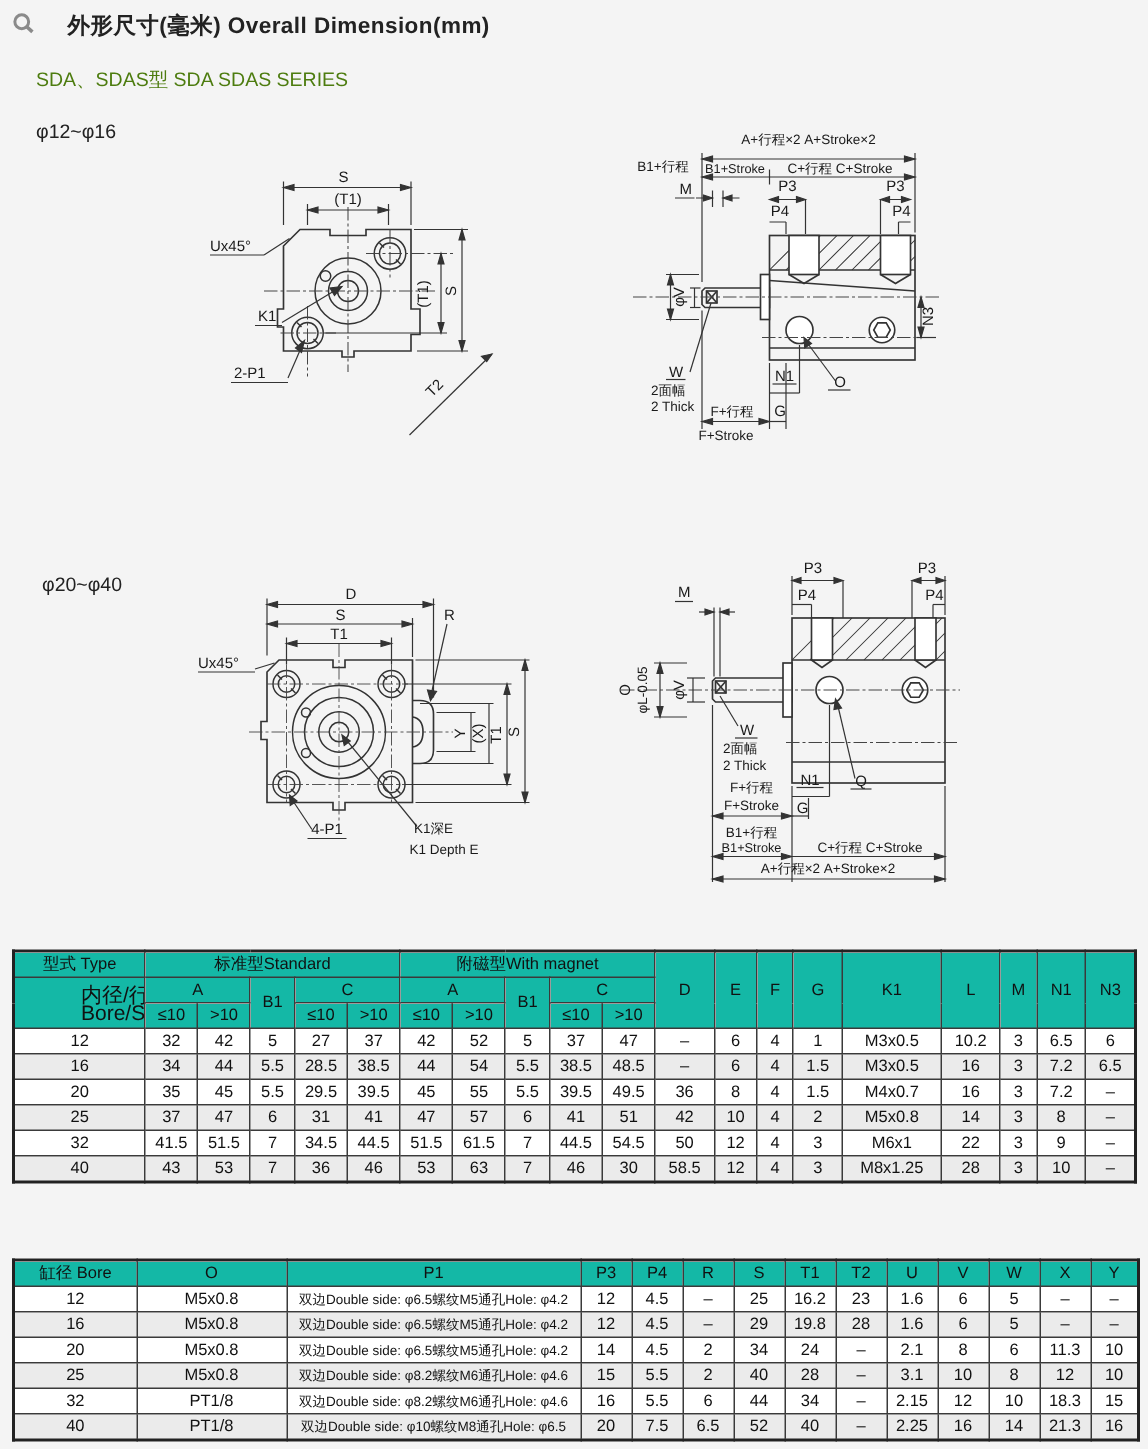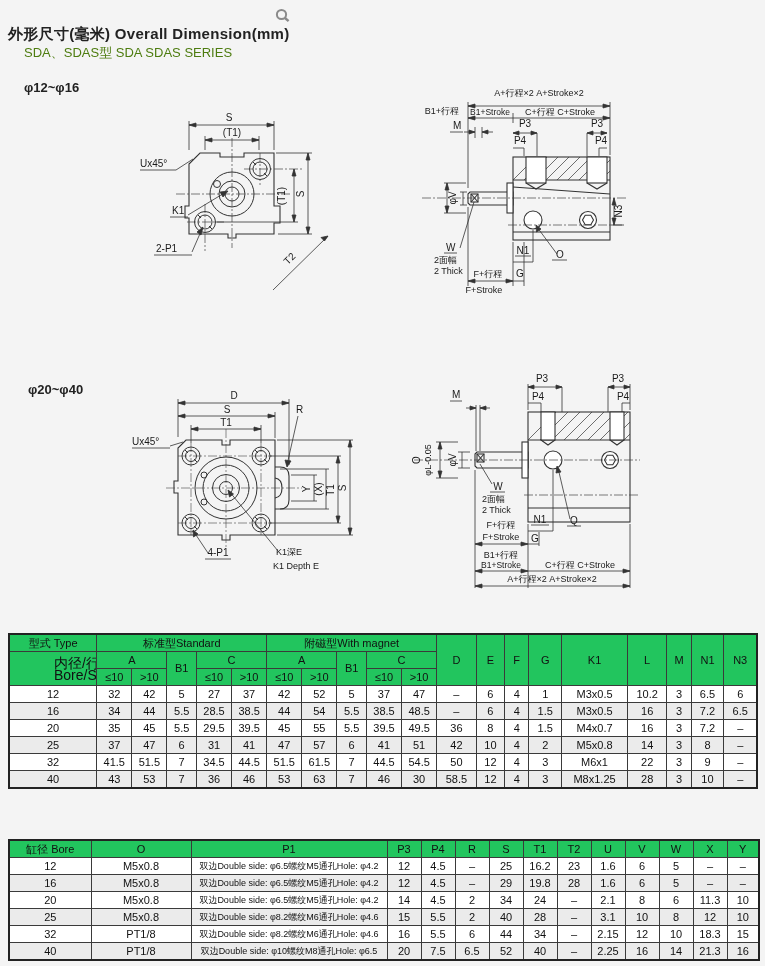--- a/index.html
+++ b/index.html
@@ -2,30 +2,30 @@
 <html><head>
 <meta charset="utf-8">
 <style>
   html,body{margin:0;padding:0;}
   body{
     width:765px;height:966px;position:relative;overflow:hidden;
     background:#f4f4f4;color:#1a1a1a;
     font-family:"Liberation Sans","DejaVu Sans",sans-serif;
   }
   .abs{position:absolute;}
-  .title-row{left:8px;top:8px;display:flex;align-items:flex-end;gap:2px;flex-direction:column;}
+  .title-row{left:8px;top:8px;display:flex;align-items:flex-start;gap:22px;}
   .title{font-size:15px;font-weight:bold;color:#222;letter-spacing:0.3px;}
   .series{left:24px;top:44px;font-size:13px;color:#4d7c0f;}
-  .range{font-size:13px;color:#222;font-weight:bold;}
+  .range{font-size:13px;color:#222;}
   table{border-collapse:collapse;background:#fff;table-layout:fixed;width:750px;
         font-size:11px;color:#111;}
   th,td{border:1px solid #3a3a3a;text-align:center;padding:0;height:16px;
         line-height:15px;font-weight:normal;overflow:hidden;white-space:nowrap;}
   table{border:2px solid #222;}
-  thead th{background:#22c55e;}
+  thead th{background:#14b8a6;}
   tbody tr:nth-child(even) td{background:#ebebeb;}
   .two-line span{display:block;line-height:12px;font-size:14px;padding-left:44px;}
   #table2 td:nth-child(3){font-size:9px;}
   svg text{font-family:"Liberation Sans","DejaVu Sans",sans-serif;font-size:10px;fill:#1a1a1a;stroke:none;}
   svg text.cjk{font-size:9px;}
   svg text.sm{font-size:8.5px;}
 </style>
 </head>
 <body>
 

